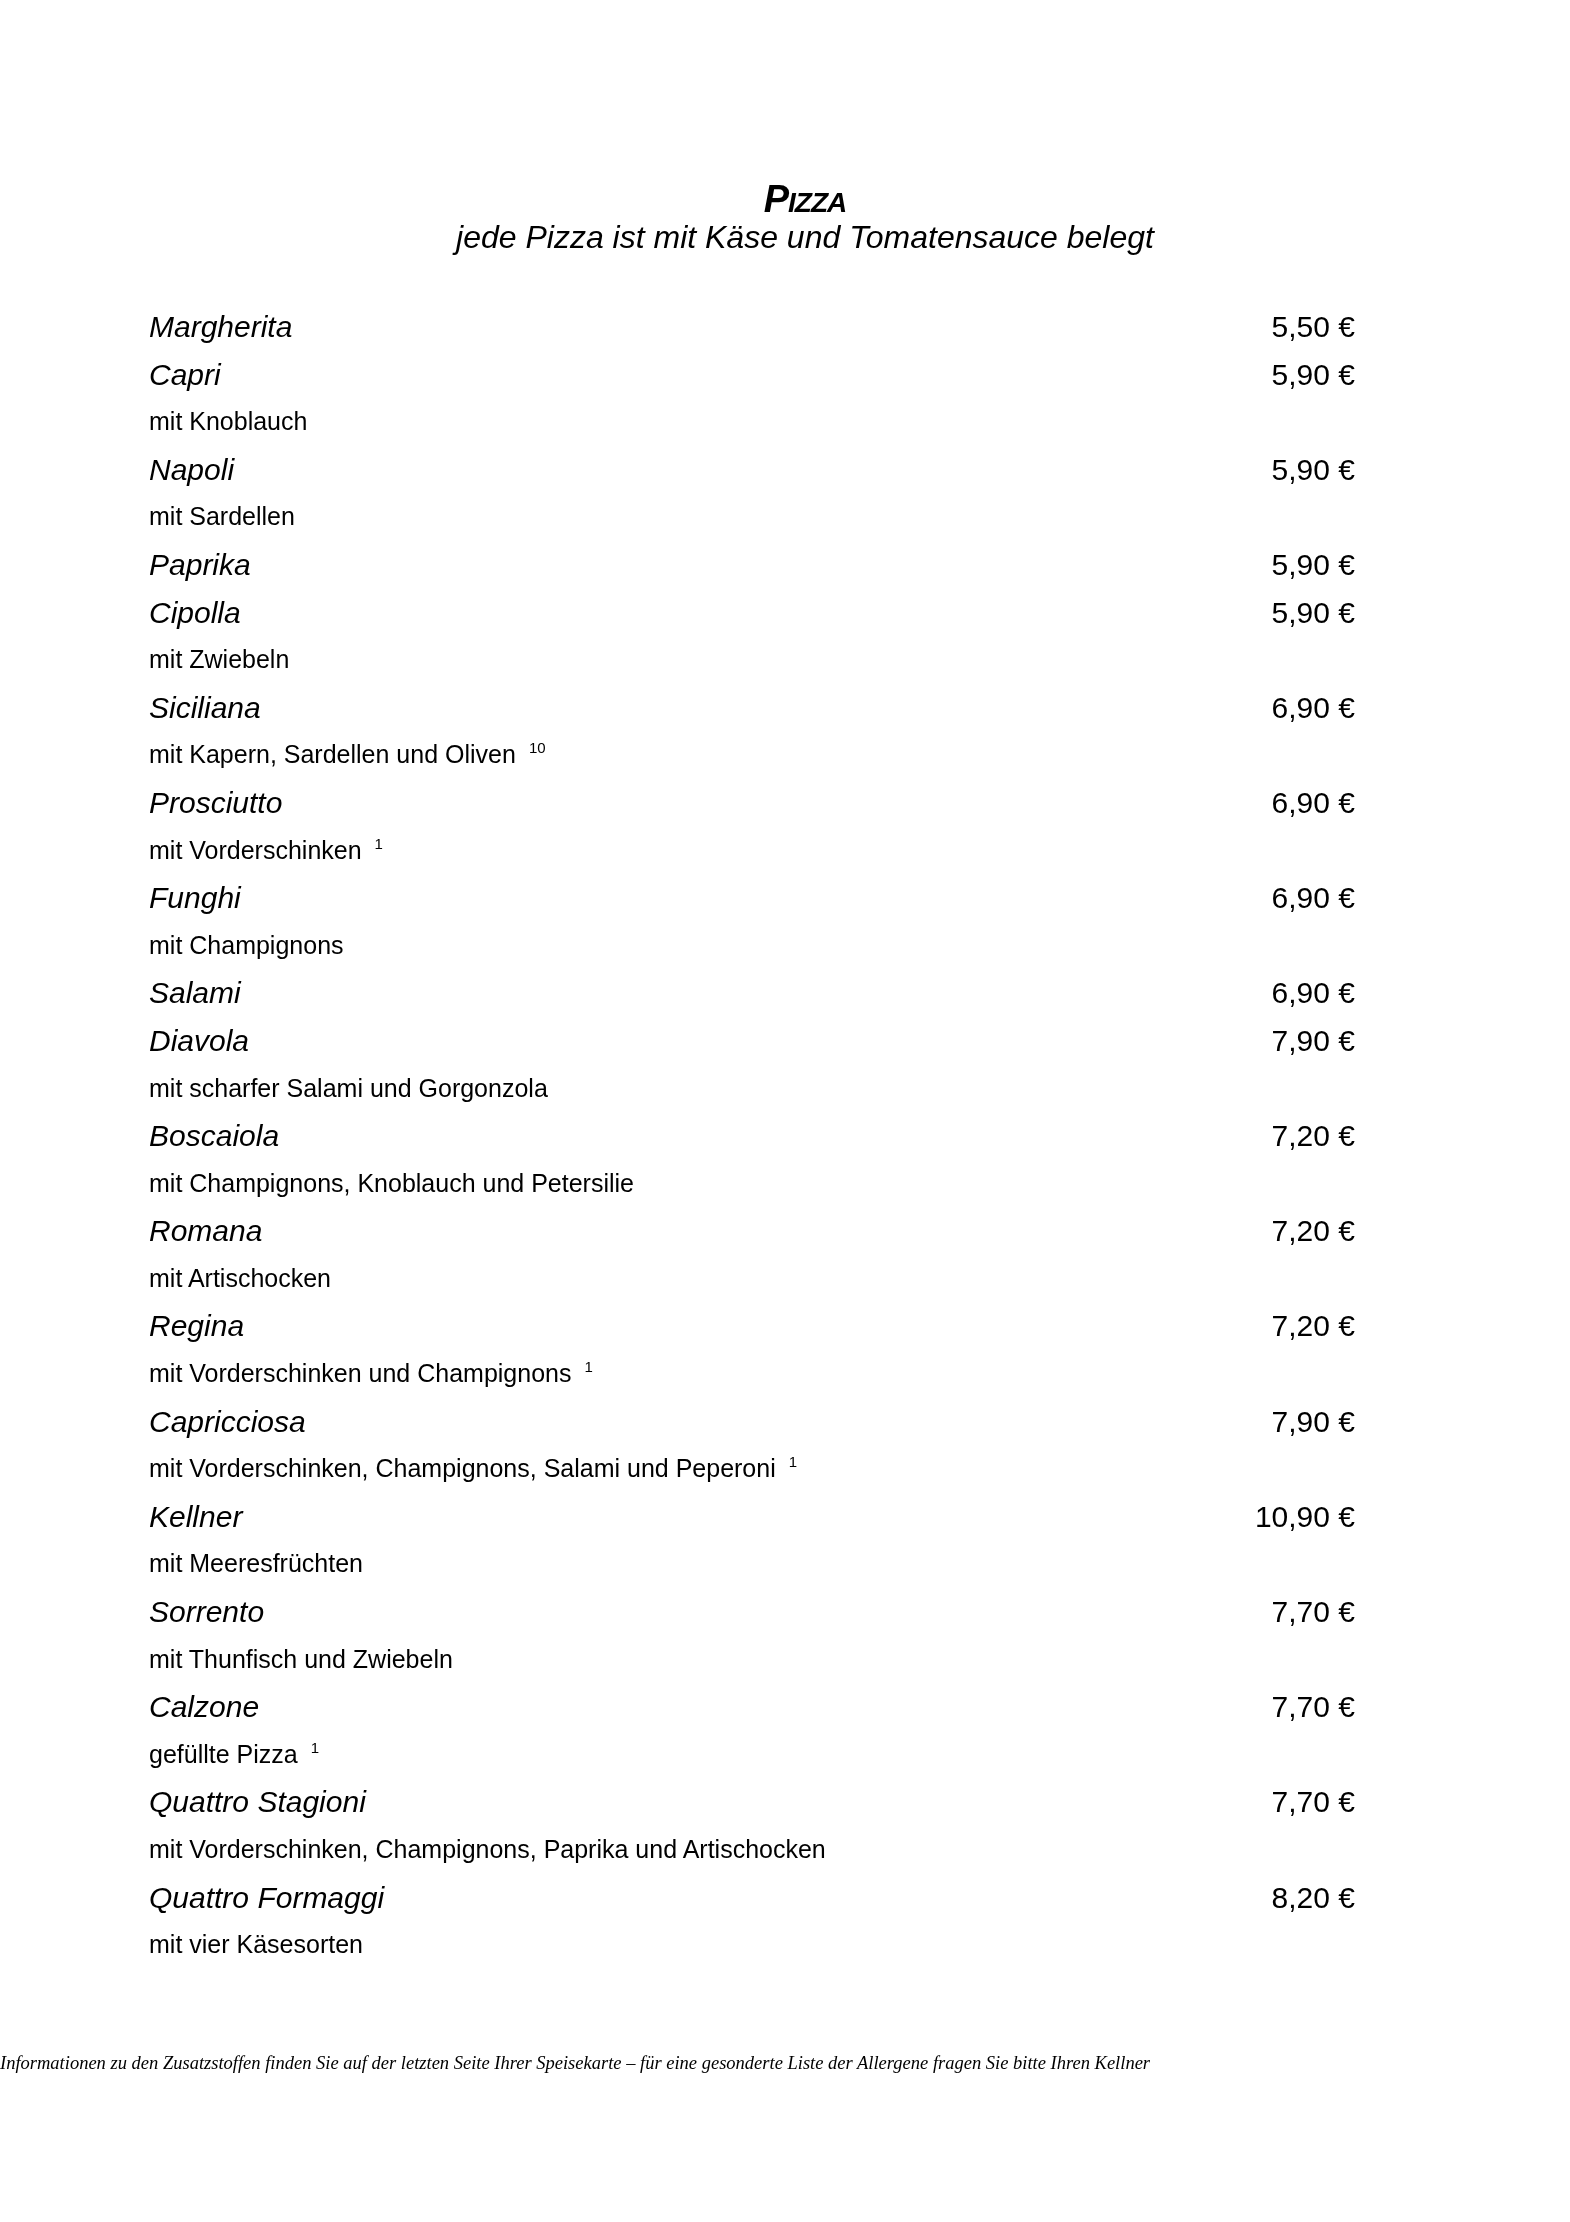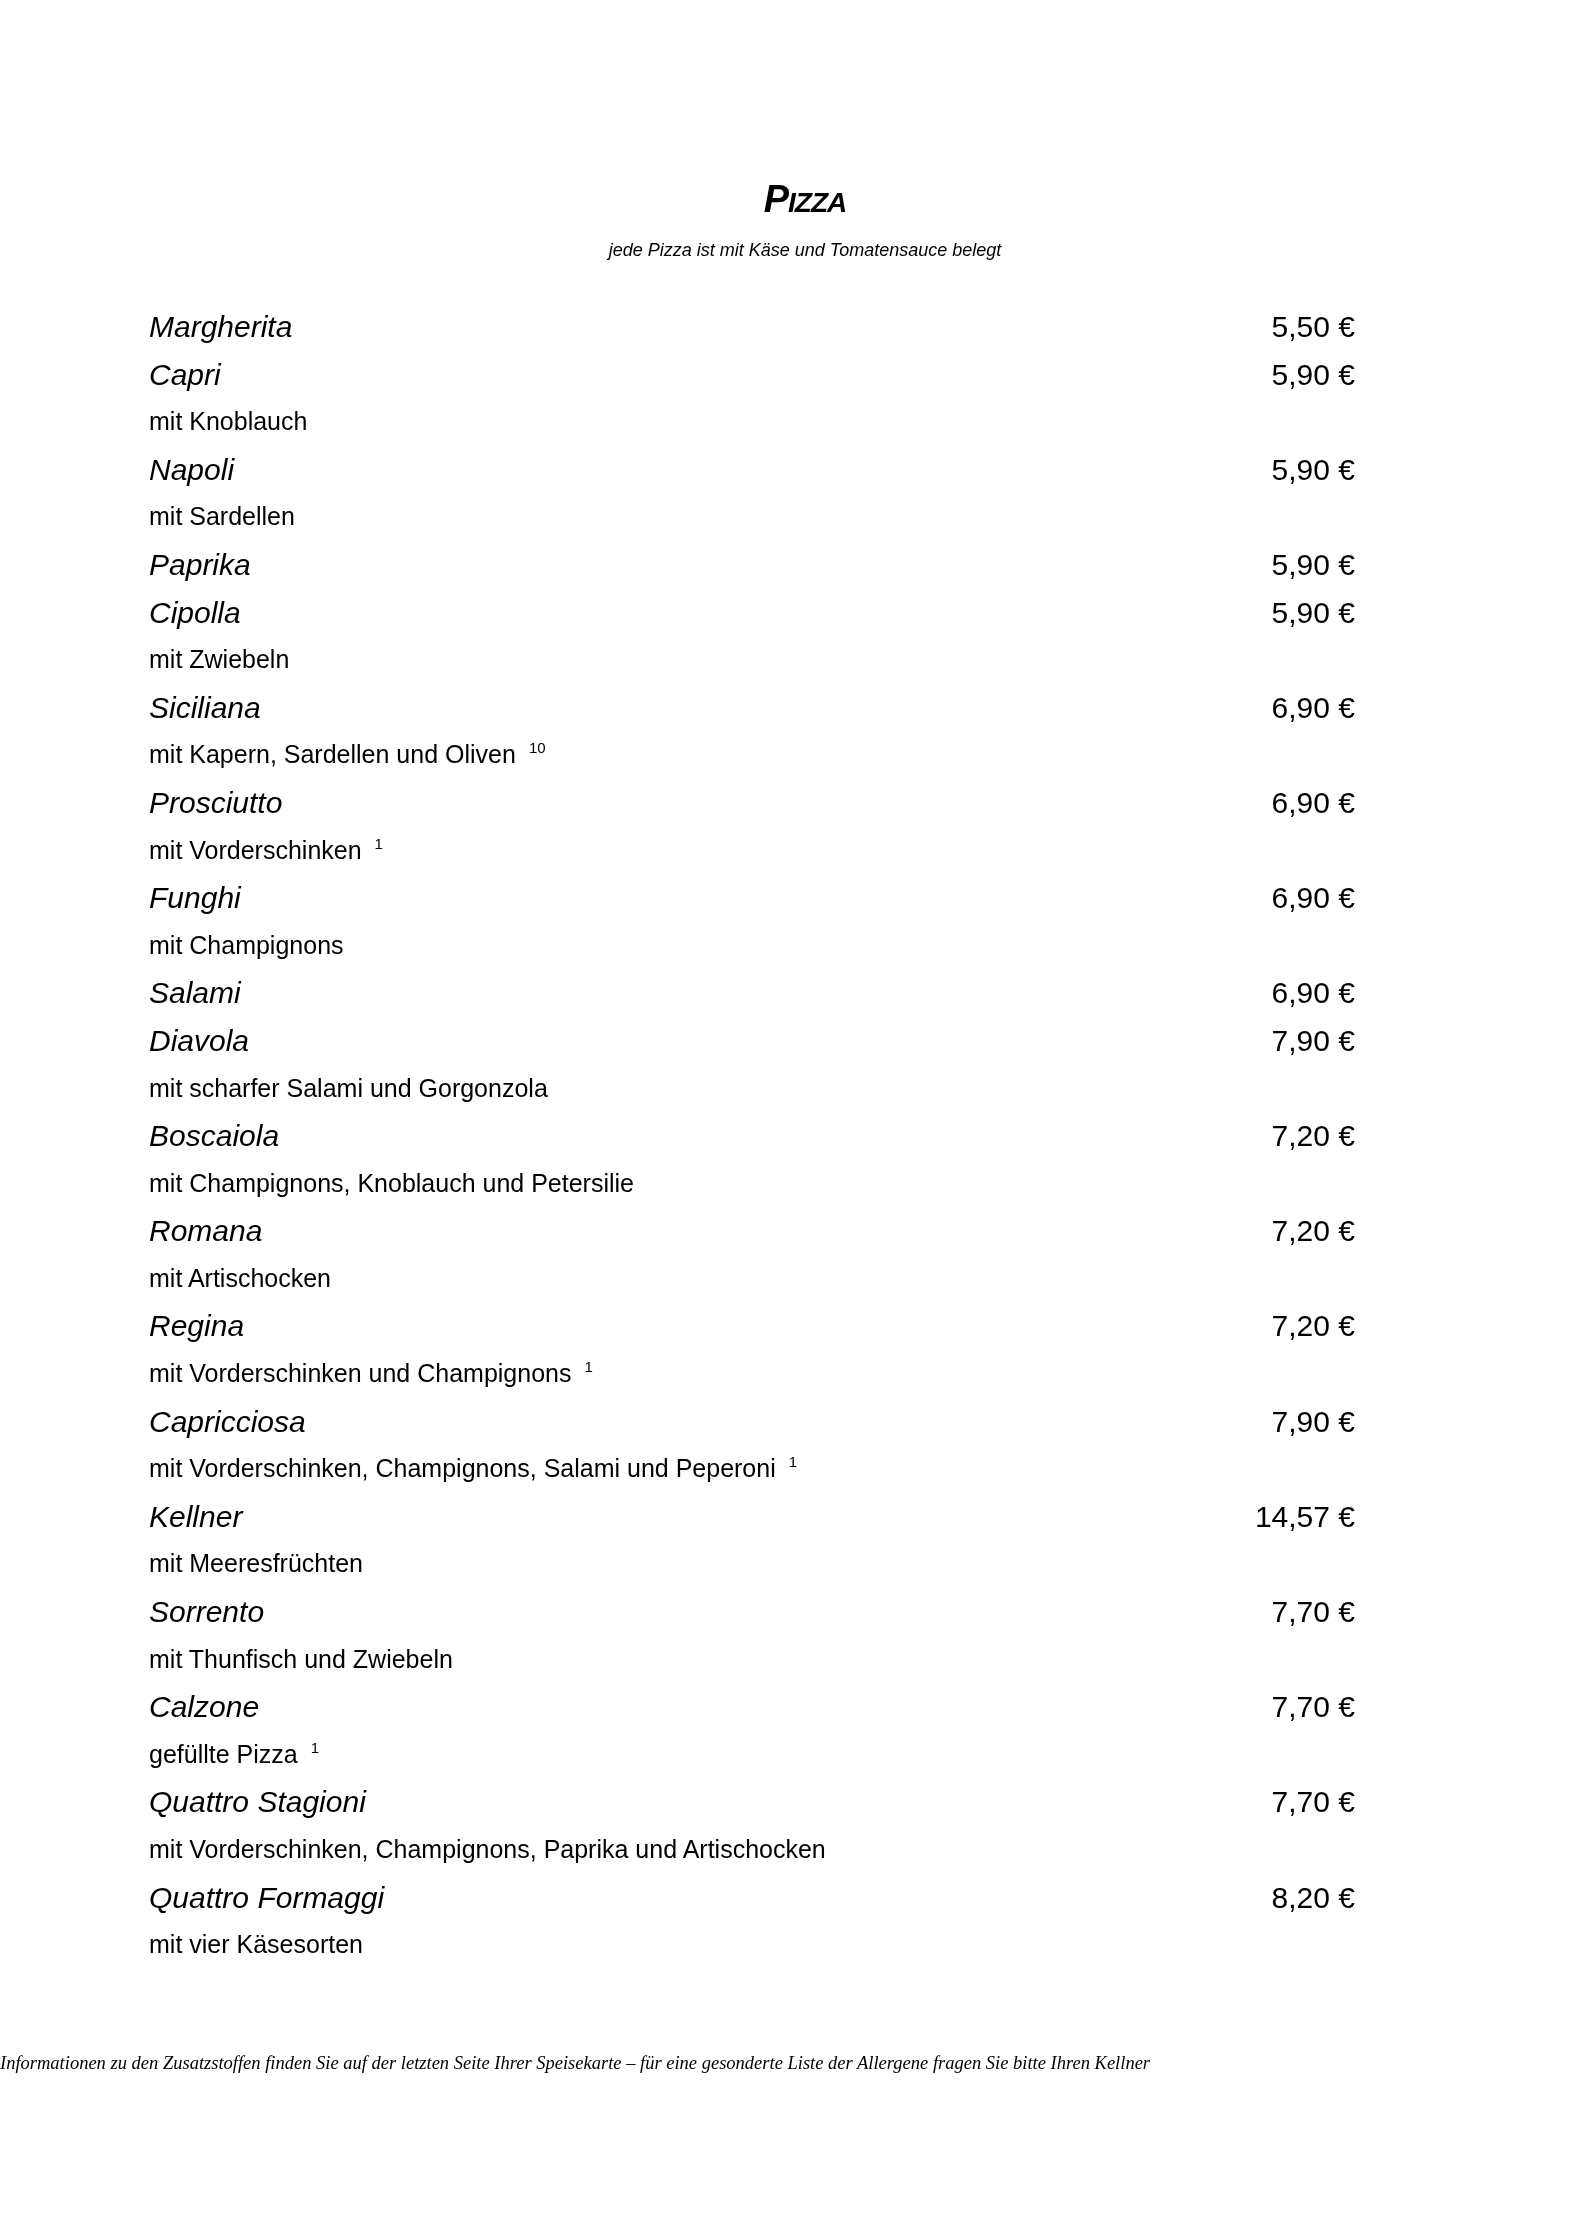--- a/index.html
+++ b/index.html
@@ -29,24 +29,23 @@
     font-style: italic;
     font-weight: bold;
     font-size: 38px;
     line-height: 38px;
     letter-spacing: -1px;
   }
   .title-rest {
     font-size: 28px;
   }
   .subtitle {
-    margin-top: 13px;
     font-style: italic;
     font-weight: normal;
-    font-size: 18px;
+    font-size: 32px;
     line-height: 30px;
   }
   .menu {
     position: absolute;
     left: 149px;
     top: 303px;
     width: 1206px;
   }
   .row {
     height: 47.6px;
@@ -233,21 +232,21 @@
           <span class="price">7,90 €</span>
         </div>
         <div class="row desc-row">
           <span class="desc">mit Vorderschinken, Champignons, Salami und Peperoni</span><span class="note">1</span>
         </div>
       </div>
 
       <div class="item">
         <div class="row name-row">
           <span class="name">Kellner</span>
-          <span class="price">14,57 €</span>
+          <span class="price">10,90 €</span>
         </div>
         <div class="row desc-row">
           <span class="desc">mit Meeresfrüchten</span>
         </div>
       </div>
 
       <div class="item">
         <div class="row name-row">
           <span class="name">Sorrento</span>
           <span class="price">7,70 €</span>

